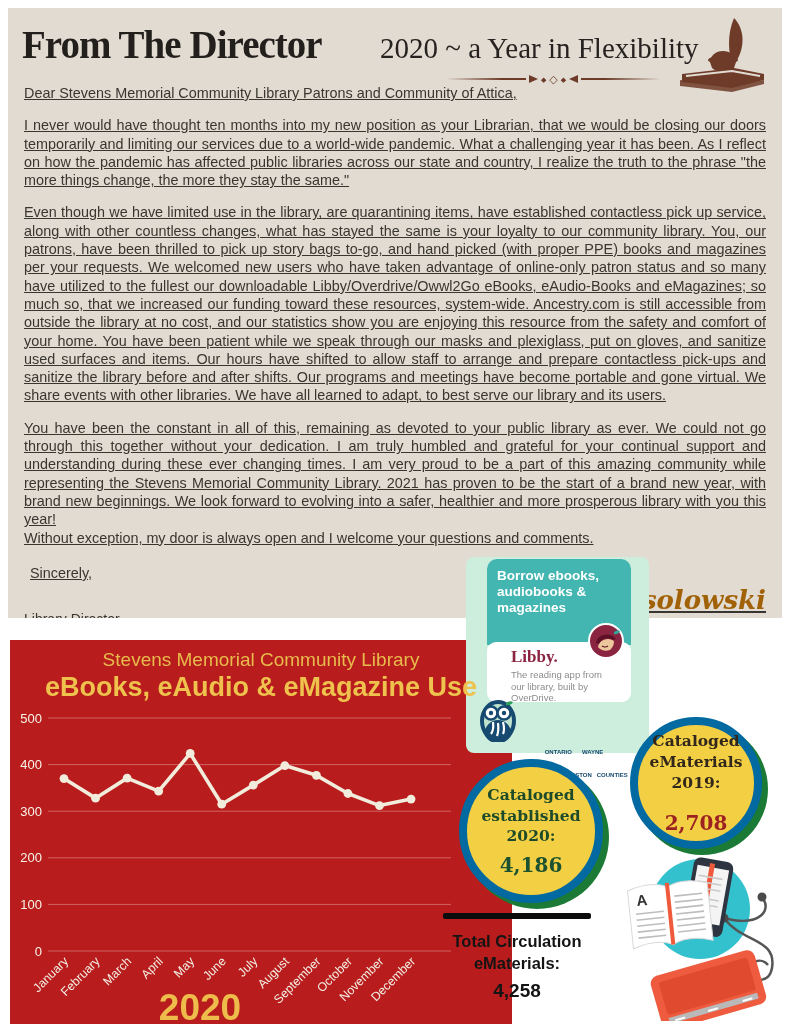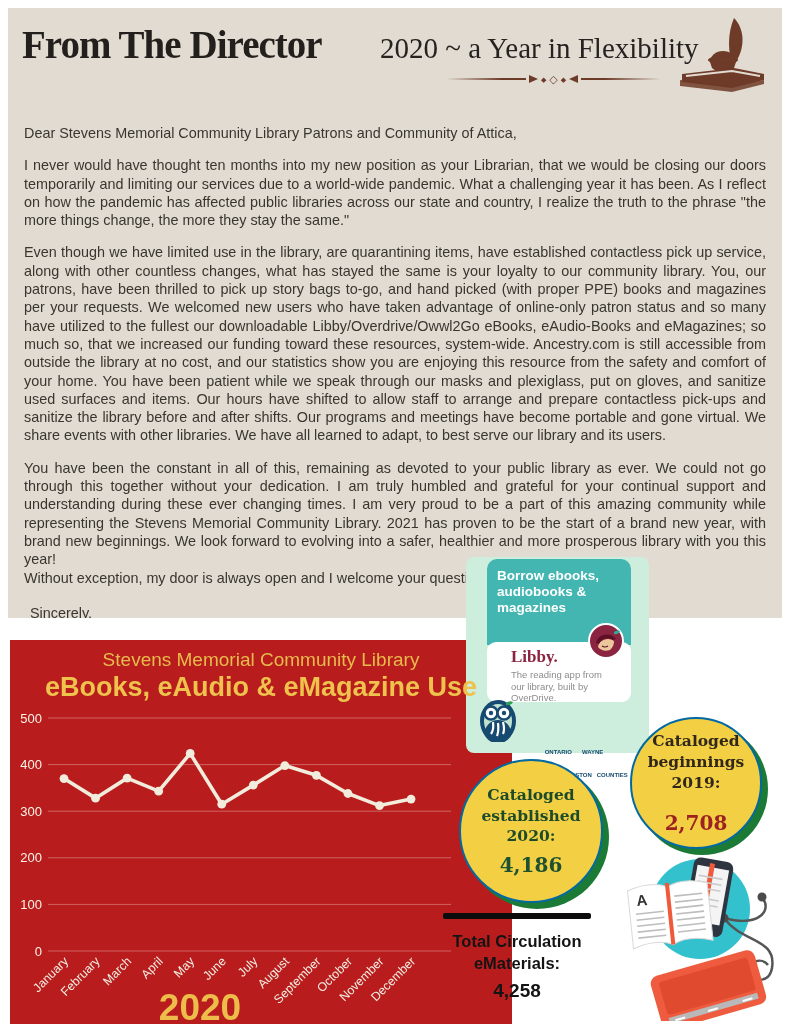--- a/index.html
+++ b/index.html
@@ -18,21 +18,21 @@
   .ornament { position:absolute; left:428px; top:64px; width:235px; height:14px;
               display:flex; align-items:center; justify-content:center; gap:3px; color:#6e3b28; }
   .orn-line { height:2px; width:80px; background:#6e3b28; }
   .orn-line.l { background:linear-gradient(to right, rgba(110,59,40,0), #6e3b28 70%); }
   .orn-line.r { background:linear-gradient(to left, rgba(110,59,40,0), #6e3b28 70%); }
   .tri-r { width:0; height:0; border-left:9px solid #6e3b28; border-top:4px solid transparent; border-bottom:4px solid transparent; }
   .tri-l { width:0; height:0; border-right:9px solid #6e3b28; border-top:4px solid transparent; border-bottom:4px solid transparent; }
   .orn-d1 { font-size:7px; line-height:1; } .orn-d2 { font-size:11px; line-height:1; }
   .quill { position:absolute; right:10px; top:8px; width:100px; height:80px; }
 
-  .letter-body { padding:116px 16px 0 16px; font-size:14.4px; line-height:18.3px; }
+  .letter-body { padding:76px 16px 0 16px; font-size:14.4px; line-height:18.3px;text-decoration:underline; }
   .letter-body p.just { text-align:justify; margin-top:14px; }
   .salutation { margin-top:0; }
   .closing { margin-top:17px; padding-left:6px; }
   .sig-name { margin-top:9px; font-family:"DejaVu Serif",serif; font-style:italic; font-weight:bold;
               font-size:26px; color:#a16207;text-align:right; }
   .sig-role { font-size:14px; margin-top:1px; }
   .pre { white-space:pre-line; }
 
   
   .chart { position:absolute; left:10px; top:640px; width:502px; height:387px; background:#b91c1c; }
@@ -56,21 +56,21 @@
   .libby-avatar { position:absolute; left:122px; top:66px; width:36px; height:36px; }
   .owwl-row { position:absolute; left:6px; top:141px; width:172px; height:52px; }
   .owl-svg { position:absolute; left:8px; top:2px; width:36px; height:42px; }
   .owwl-word { position:absolute; left:44px; top:4px; font-size:27px; font-weight:bold;
                color:#164a70; letter-spacing:-1px; }
   .owwl-counties { position:absolute; left:36px; top:36px; width:132px; text-align:center;
                    font-size:6px; font-weight:bold; color:#164a70; line-height:1.25; white-space:pre; }
 
   
   .stat-circle { position:absolute; border-radius:50%; background:#f3cf44;
-                 border:2px solid #0369a1; box-shadow:6px 6px 0 #1b7a35;
+                 border:8px solid #0369a1; box-shadow:6px 6px 0 #1b7a35;
                  display:flex; flex-direction:column; align-items:center; justify-content:center;
                  font-family:"DejaVu Serif",serif; font-weight:bold; text-align:center; }
   .c2020 { left:459px; top:759px; width:144px; height:144px; color:#1d4a28; }
   .c2019 { left:630px; top:717px; width:132px; height:132px; color:#31271a; }
   .stat-label { font-size:15.5px; line-height:1.35; }
   .c2020 .stat-value { font-size:20px; margin-top:6px; color:#1d5230; }
   .c2019 .stat-value { font-size:20px; margin-top:17px; color:#9c2121; }
 
   
   .total-bar { position:absolute; left:443px; top:913px; width:148px; height:6px;
@@ -207,21 +207,21 @@
   </div>
 
   <div class="stat-circle c2020">
     <div class="stat-label">Cataloged</div>
     <div class="stat-label">established 2020:</div>
     <div class="stat-value">4,186</div>
   </div>
 
   <div class="stat-circle c2019">
     <div class="stat-label">Cataloged</div>
-    <div class="stat-label">beginnings 2019:</div>
+    <div class="stat-label">eMaterials 2019:</div>
     <div class="stat-value">2,708</div>
   </div>
 
   <div class="total-bar"></div>
   <div class="total-block">
     <div class="total-line">Total Circulation</div>
     <div class="total-line">eMaterials:</div>
     <div class="total-value">4,258</div>
   </div>
 

